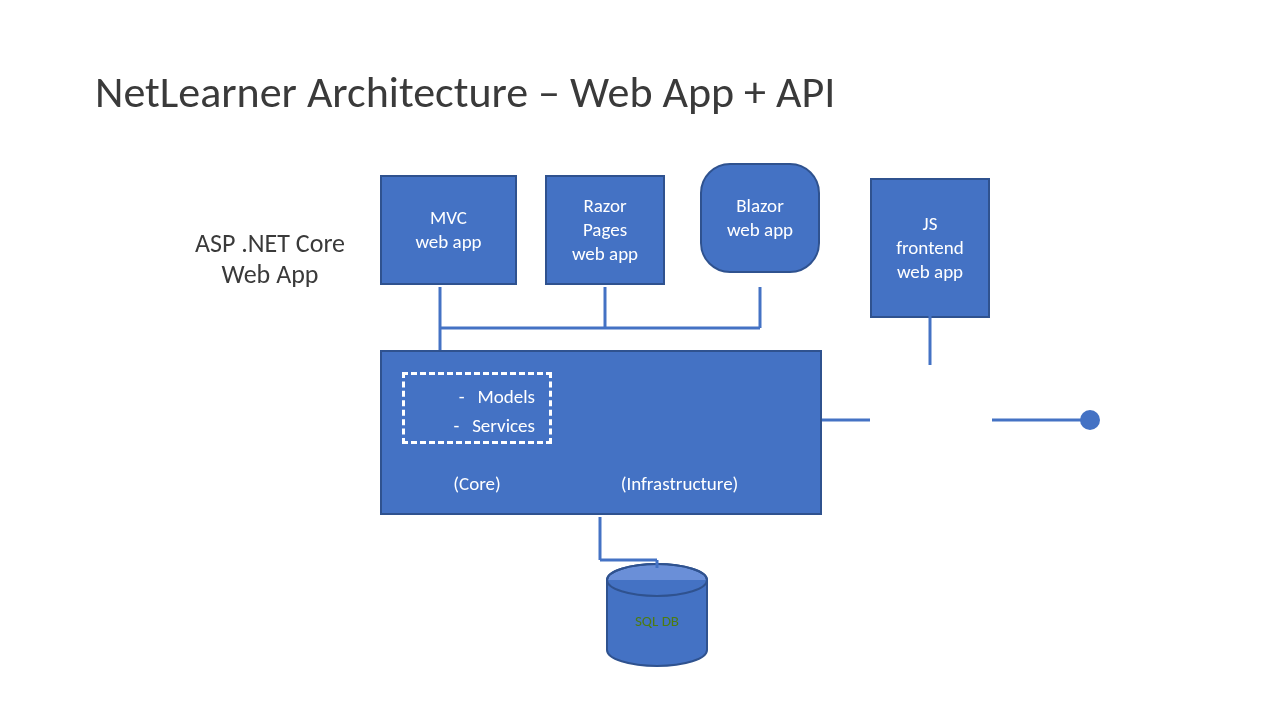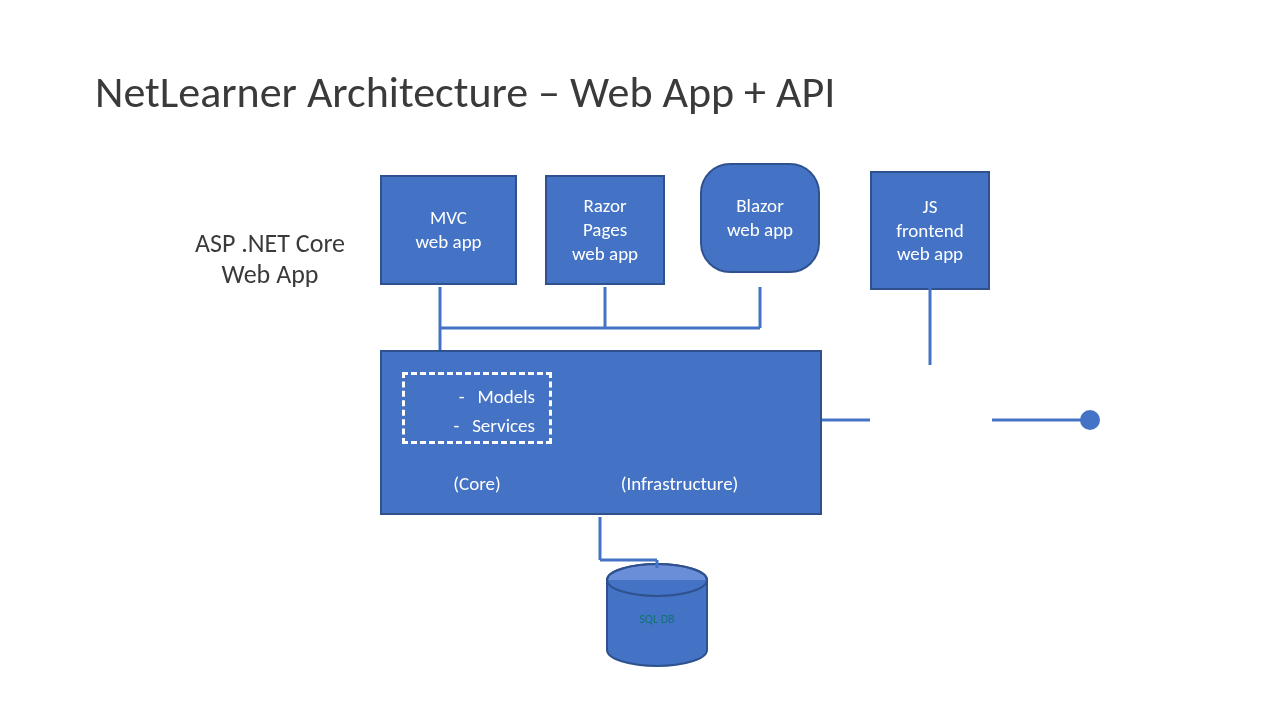--- a/index.html
+++ b/index.html
@@ -98,21 +98,21 @@
   </div>
   <div class="box-blue" style="left:545px; top:175px; width:120px; height:110px;">
     <span>Razor</span>
     <span>Pages</span>
     <span>web app</span>
   </div>
   <div class="box-blue" style="left:700px; top:163px; width:120px; height:110px;border-radius:30px;">
     <span>Blazor</span>
     <span>web app</span>
   </div>
-  <div class="box-blue" style="left:870px; top:171px; width:120px; height:119px;">
+  <div class="box-blue" style="left:870px; top:178px; width:120px; height:140px;">
     <span>JS</span>
     <span>frontend</span>
     <span>web app</span>
   </div>
 
   <div class="shared-container" style="left:380px; top:350px; width:442px; height:165px;">
     <div class="dashed-box" style="left:20px; top:20px; width:150px; height:72px;">
       <div class="bullet-line">-&nbsp;&nbsp;&nbsp;<span>Models</span></div>
       <div class="bullet-line">-&nbsp;&nbsp;&nbsp;<span>Services</span></div>
     </div>
@@ -121,21 +121,21 @@
     <div class="sub-label" style="left:195px; top:120px; width:205px;">(Infrastructure)</div>
   </div>
 
 
   <div class="db-cyl" style="left:602px; top:562px;">
     <svg width="110" height="110">
       <ellipse cx="55" cy="18" rx="50" ry="16" fill="#6A8FD8" stroke="#2F528F" stroke-width="2"></ellipse>
       <path d="M5 18 L5 88 A50 16 0 0 0 105 88 L105 18" fill="#4472C4" stroke="#2F528F" stroke-width="2"></path>
       <ellipse cx="55" cy="18" rx="50" ry="16" fill="none" stroke="#2F528F" stroke-width="2"></ellipse>
     </svg>
-    <div style="position:absolute; left:0; top:50px; width:110px; text-align:center; color:#0f766e; font-size:12px;">SQL DB</div>
+    <div style="position:absolute; left:0; top:50px; width:110px; text-align:center; color:#4d7c0f; font-size:15px;">SQL DB</div>
   </div>
 
   <svg class="connectors">
 
     <line class="conn" x1="440" y1="287" x2="440" y2="328"></line>
     <line class="conn" x1="605" y1="287" x2="605" y2="328"></line>
     <line class="conn" x1="760" y1="287" x2="760" y2="328"></line>
     <line class="conn" x1="440" y1="328" x2="760" y2="328"></line>
     <line class="conn" x1="440" y1="328" x2="440" y2="350"></line>
 

